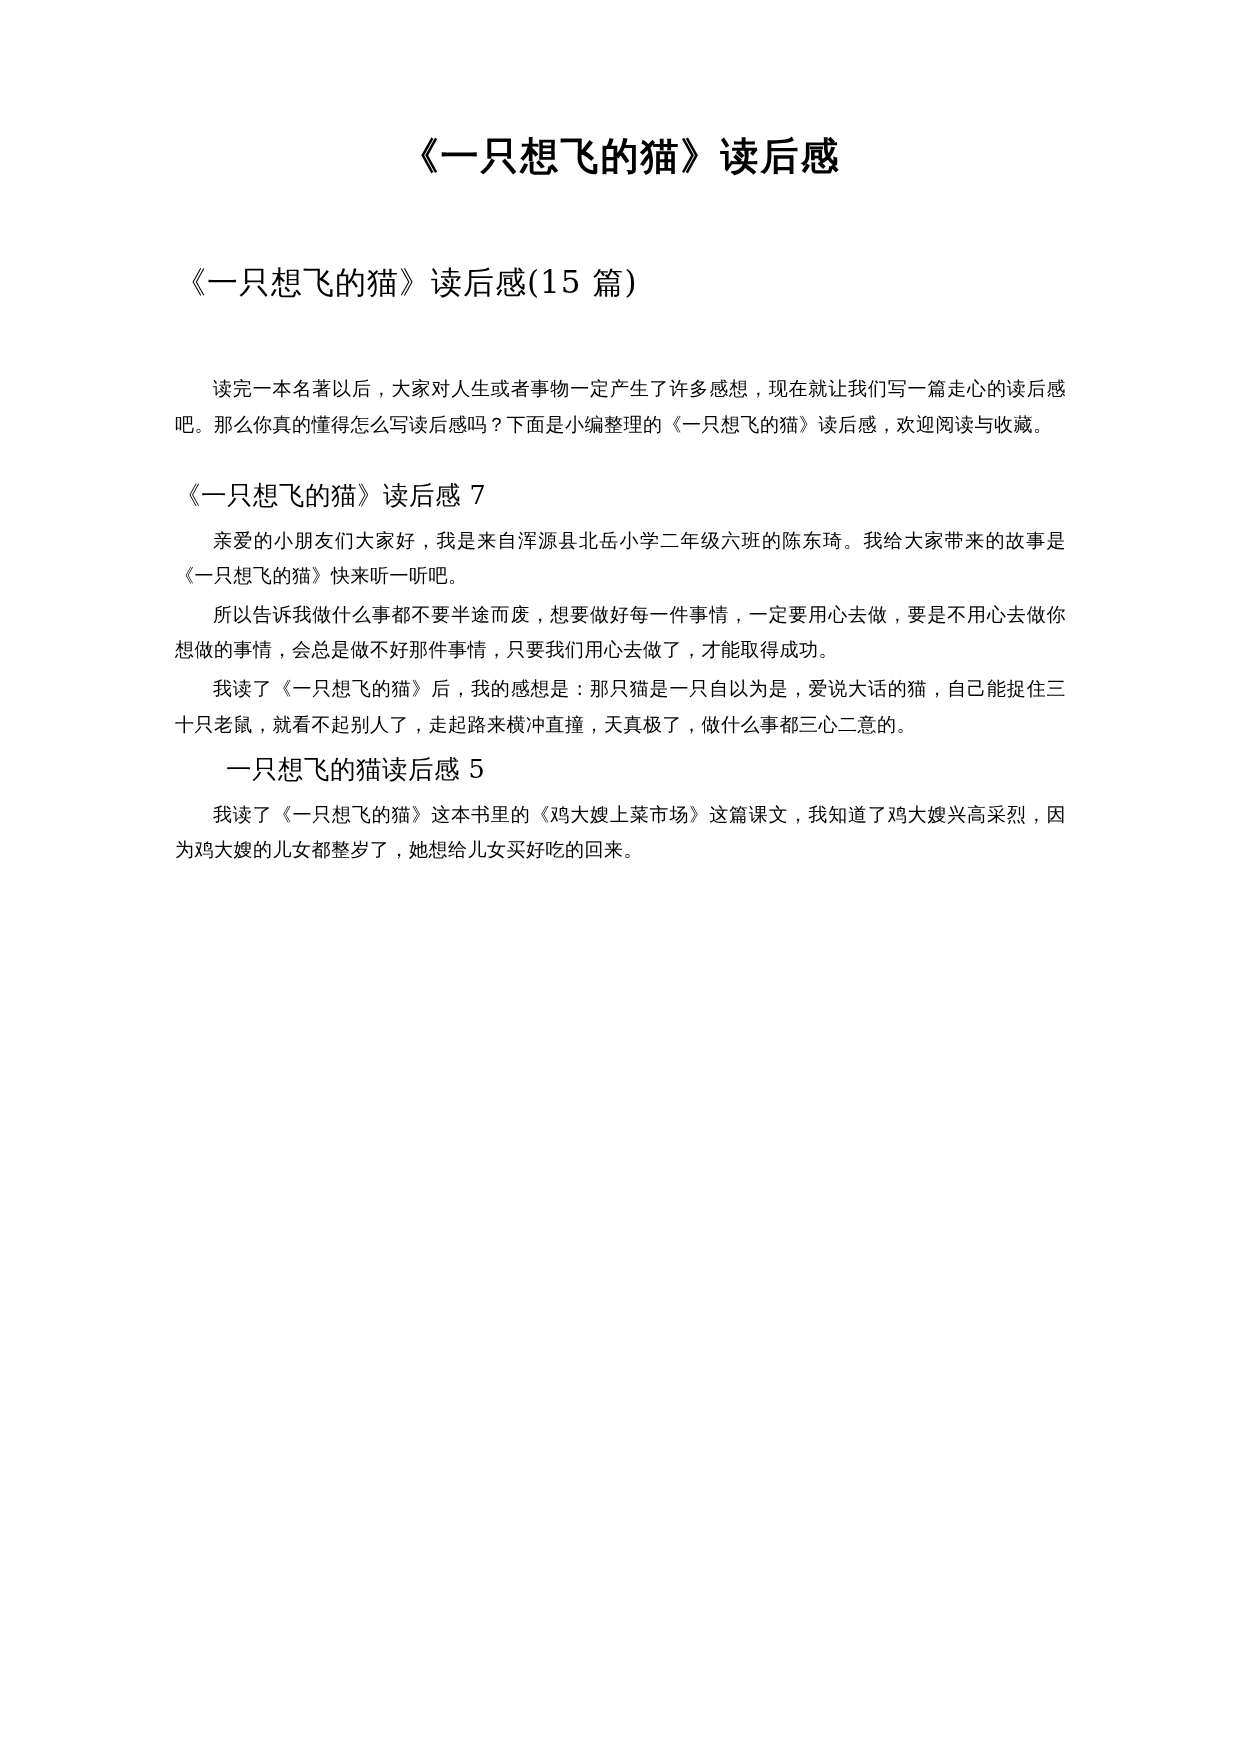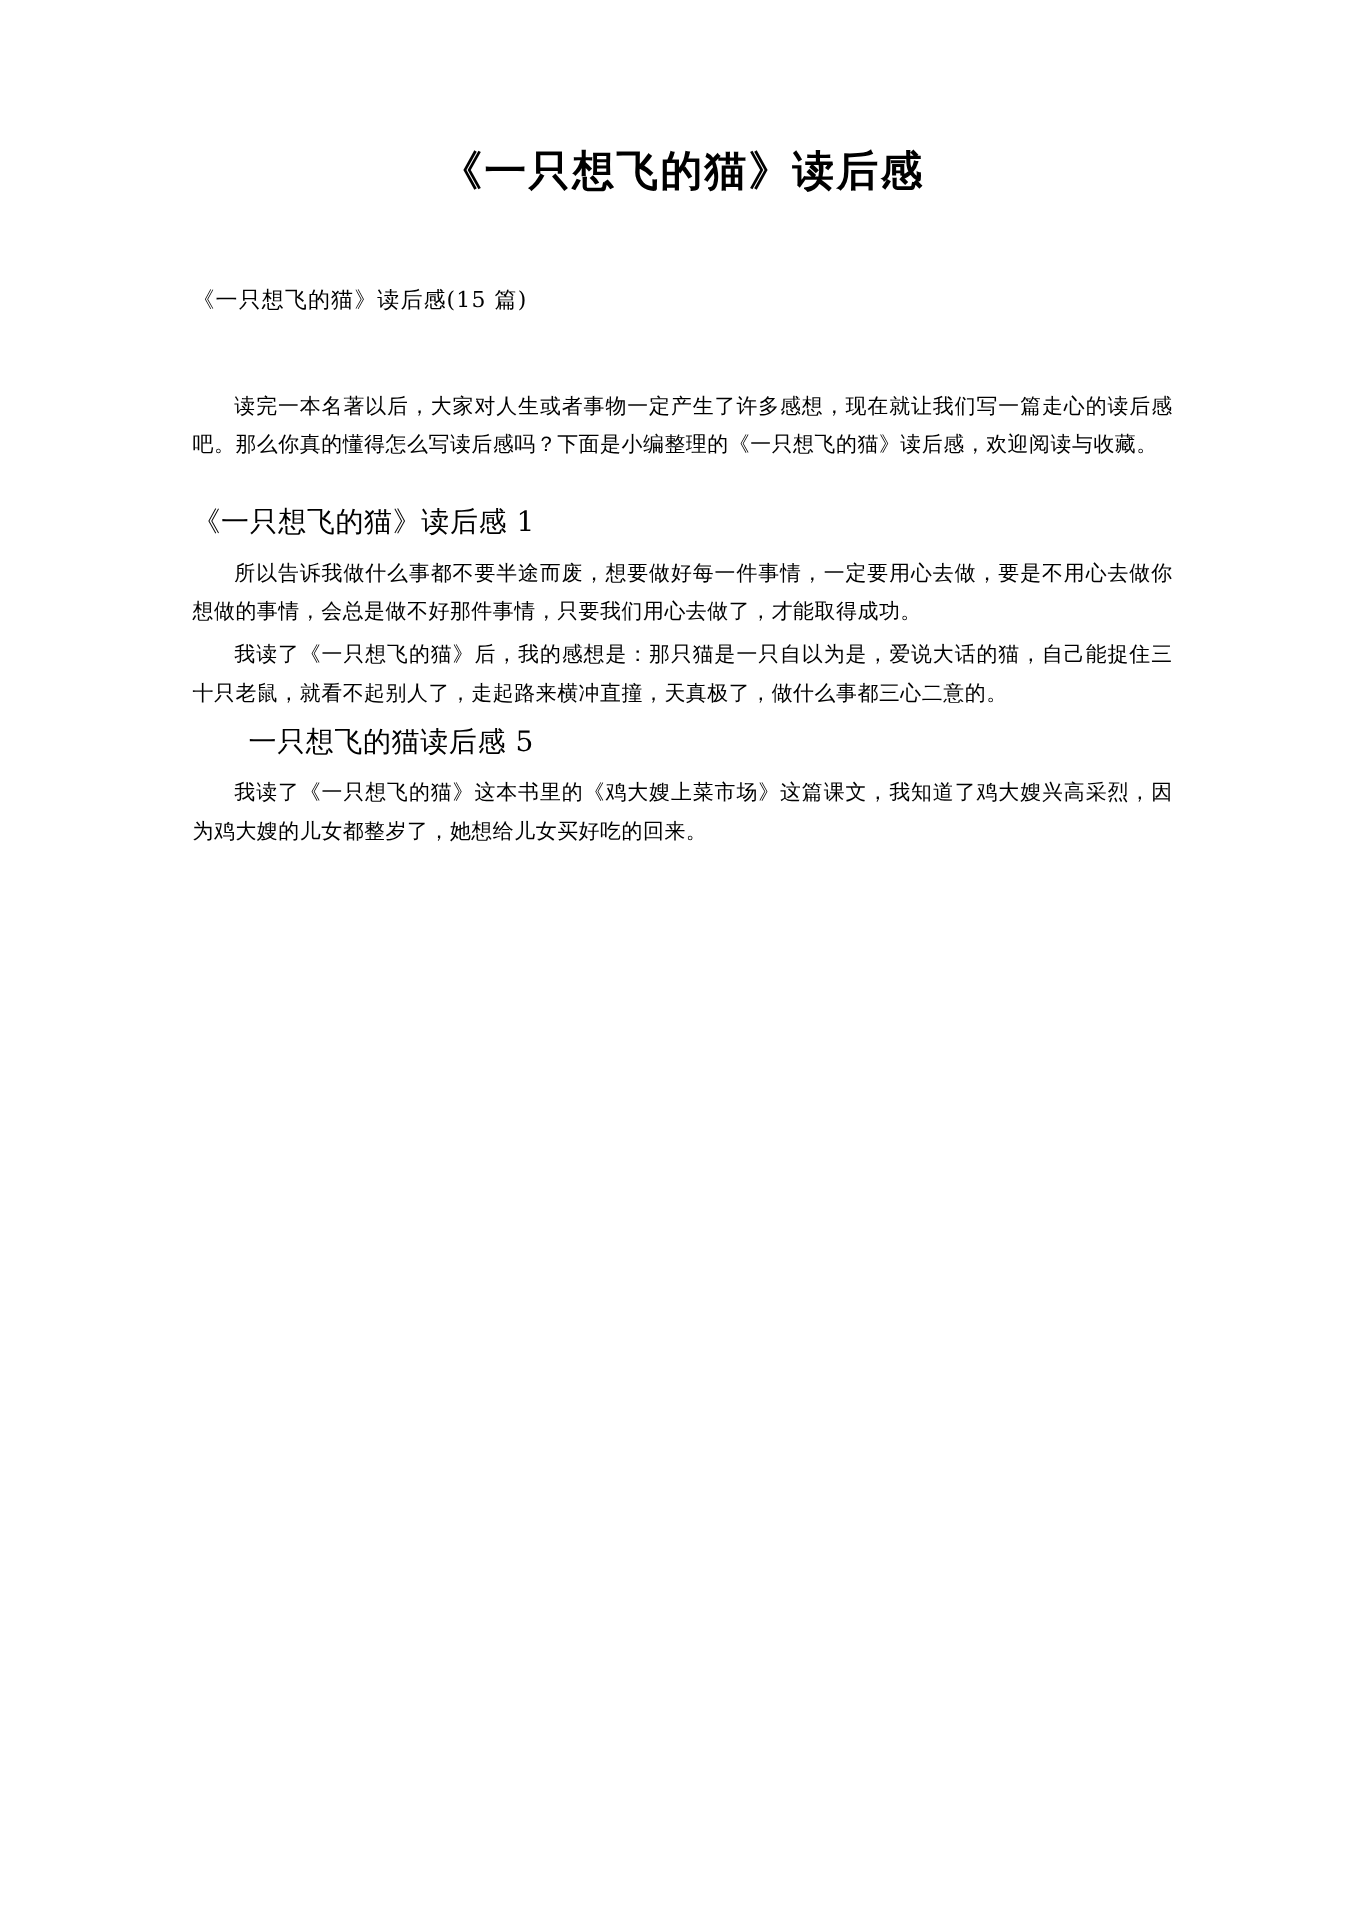--- a/index.html
+++ b/index.html
@@ -23,21 +23,21 @@
   .doc-title {
     font-size: 38px;
     font-weight: bold;
     text-align: center;
     letter-spacing: 2px;
     margin: 0 0 72px 0;
     line-height: 1.4;
     font-family: Liberation Sans, sans-serif;
   }
   .subtitle {
-    font-size: 20px;
+    font-size: 31px;
     line-height: 1.75;
     margin: 0 0 62px 0;
     letter-spacing: 1px;
   }
   p.body-para {
     font-size: 19px;
     line-height: 1.85;
     margin: 0 0 30px 0;
     text-align: justify;
     text-justify: inter-ideograph;
@@ -63,20 +63,21 @@
 <body>
 
 <div class="page">
 
   <h1 class="doc-title">《一只想飞的猫》读后感</h1>
 
   <div class="subtitle">《一只想飞的猫》读后感(15 篇)</div>
 
   <p class="body-para indent gap-lg">读完一本名著以后，大家对人生或者事物一定产生了许多感想，现在就让我们写一篇走心的读后感吧。那么你真的懂得怎么写读后感吗？下面是小编整理的《一只想飞的猫》读后感，欢迎阅读与收藏。</p>
 
-  <p class="heading-line">《一只想飞的猫》读后感 1</p>
+  <p class="heading-line">《一只想飞的猫》读后感 7</p>
+  <p class="body-para indent tight">亲爱的小朋友们大家好，我是来自浑源县北岳小学二年级六班的陈东琦。我给大家带来的故事是《一只想飞的猫》快来听一听吧。</p>
   <p class="body-para indent tight">所以告诉我做什么事都不要半途而废，想要做好每一件事情，一定要用心去做，要是不用心去做你想做的事情，会总是做不好那件事情，只要我们用心去做了，才能取得成功。</p>
   <p class="body-para indent tight">我读了《一只想飞的猫》后，我的感想是：那只猫是一只自以为是，爱说大话的猫，自己能捉住三十只老鼠，就看不起别人了，走起路来横冲直撞，天真极了，做什么事都三心二意的。</p>
 
   <p class="heading-line indent">一只想飞的猫读后感 5</p>
   <p class="body-para indent tight">我读了《一只想飞的猫》这本书里的《鸡大嫂上菜市场》这篇课文，我知道了鸡大嫂兴高采烈，因为鸡大嫂的儿女都整岁了，她想给儿女买好吃的回来。</p>
 
 </div>
 
 </body></html>

